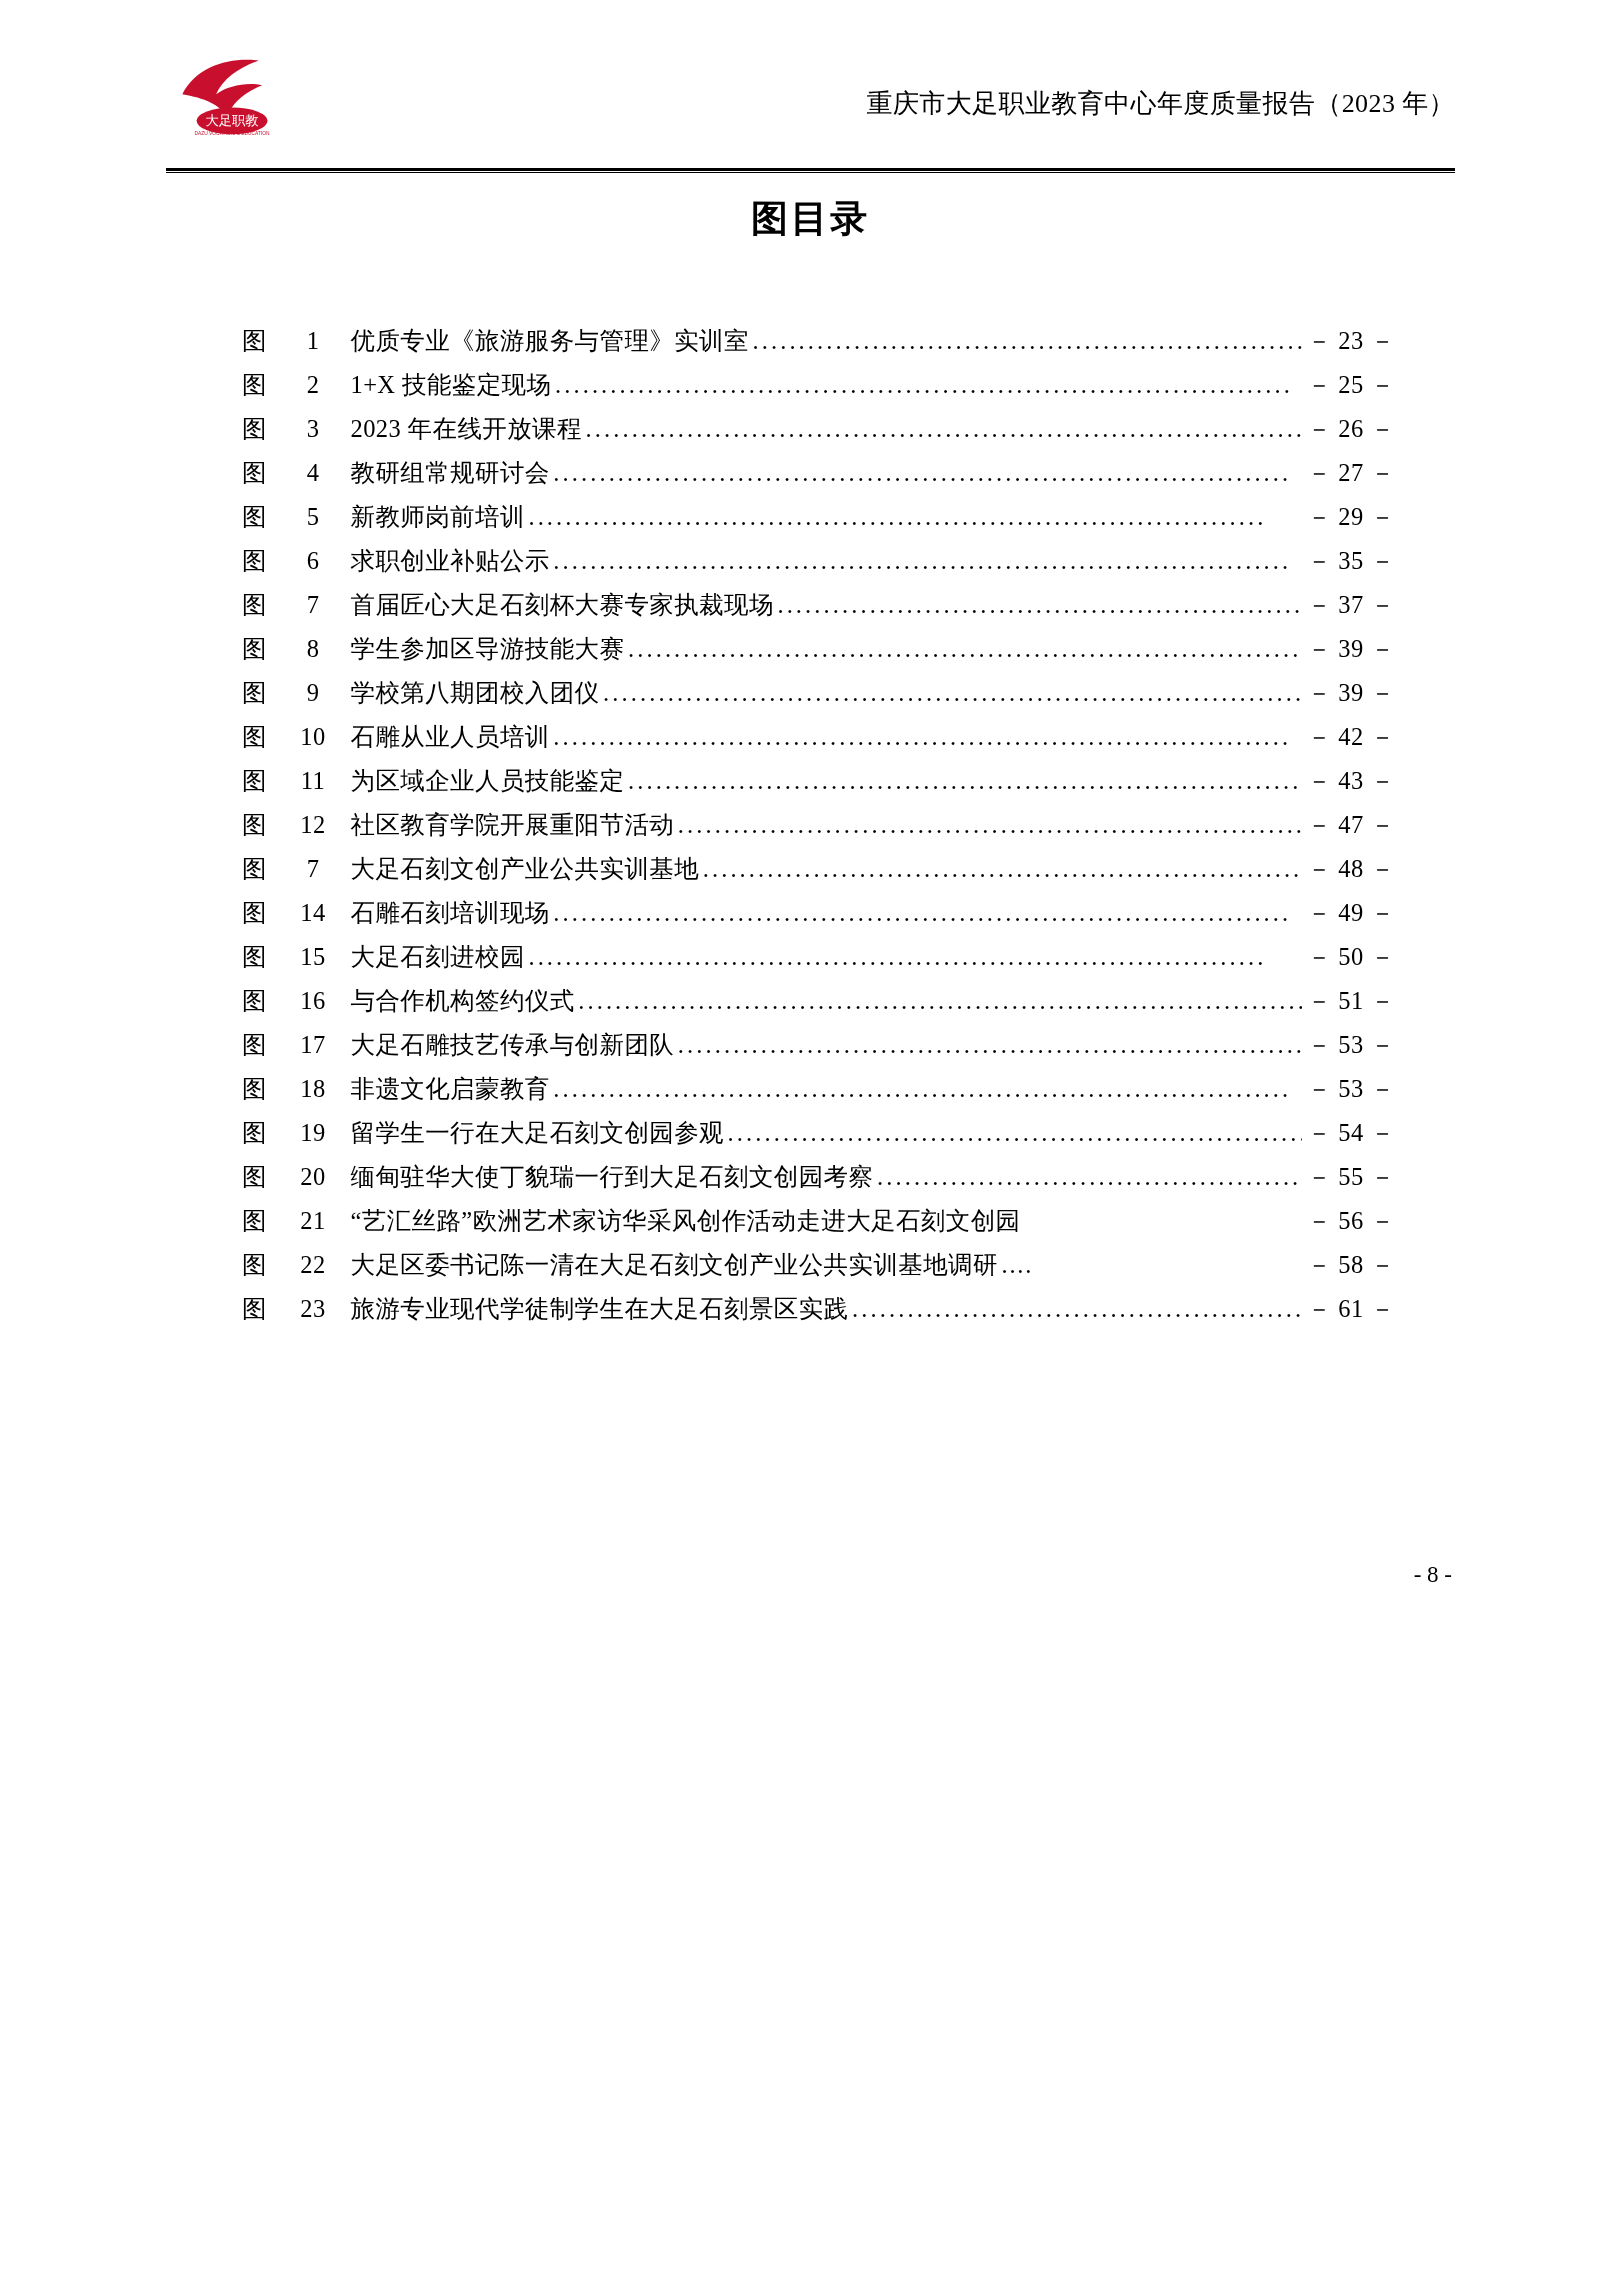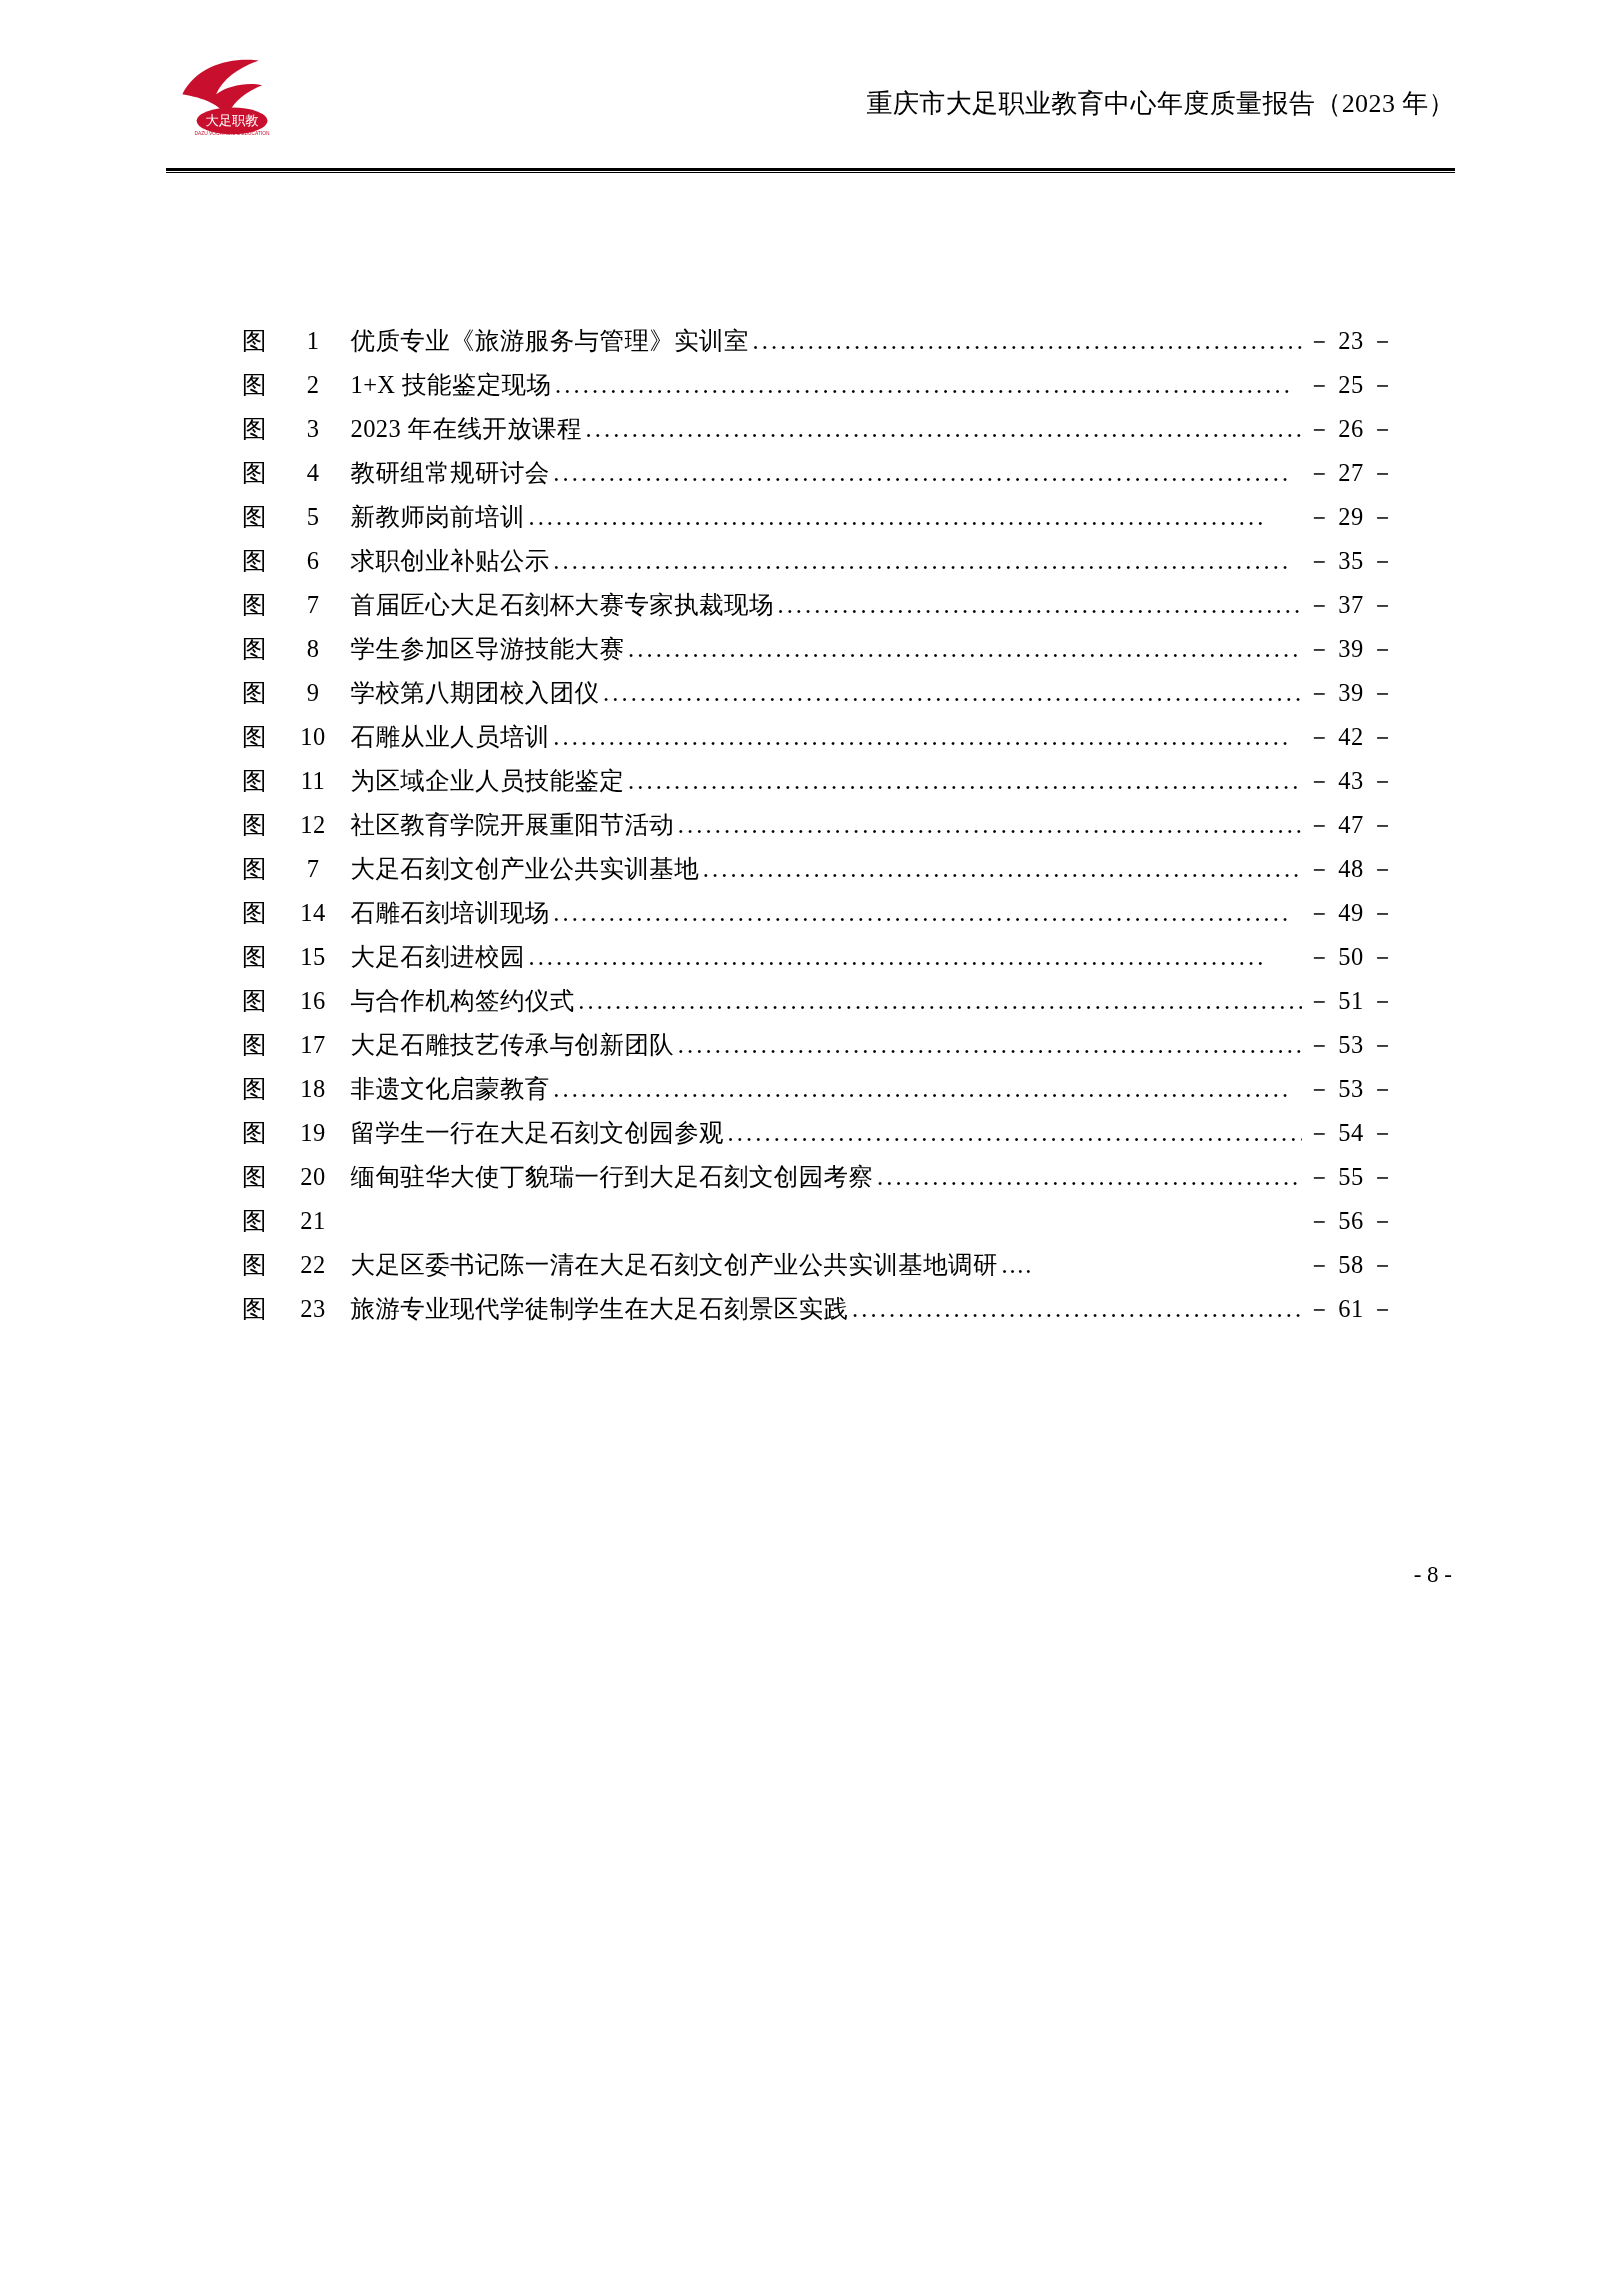--- a/index.html
+++ b/index.html
@@ -150,20 +150,21 @@
         <text x="62" y="79" text-anchor="middle" font-size="15" fill="#ffffff" font-family="'Liberation Serif', serif">大足职教</text>
         <text x="62" y="90" text-anchor="middle" font-size="5.5" fill="#c8102e" font-family="'Liberation Sans', sans-serif">DAZU VOCATIONAL EDUCATION</text>
       </svg>
     </div>
     <div class="header-title">重庆市大足职业教育中心年度质量报告（2023 年）</div>
   </div>
   <div class="header-rule">
       <div class="inner"></div>
     </div>
 
+  <div class="page-title">图目录</div>
 
   <div class="toc">
 
     <div class="toc-row">
       <span class="fig-label">图</span>
       <span class="fig-num">1</span>
       <span class="fig-title">优质专业《旅游服务与管理》实训室</span>
       <span class="dots">................................................................................</span>
       <span class="fig-page">－ 23 －</span>
     </div>
@@ -316,20 +317,21 @@
       <span class="fig-label">图</span>
       <span class="fig-num">20</span>
       <span class="fig-title">缅甸驻华大使丁貌瑞一行到大足石刻文创园考察</span>
       <span class="dots">................................................................................</span>
       <span class="fig-page">－ 55 －</span>
     </div>
 
     <div class="toc-row tight">
       <span class="fig-label">图</span>
       <span class="fig-num">21</span>
+      <span class="fig-title">“艺汇丝路”欧洲艺术家访华采风创作活动走进大足石刻文创园</span>
       <span class="dots"> </span>
       <span class="fig-page">－ 56 －</span>
     </div>
 
     <div class="toc-row tight">
       <span class="fig-label">图</span>
       <span class="fig-num">22</span>
       <span class="fig-title">大足区委书记陈一清在大足石刻文创产业公共实训基地调研</span>
       <span class="dots">....</span>
       <span class="fig-page">－ 58 －</span>

